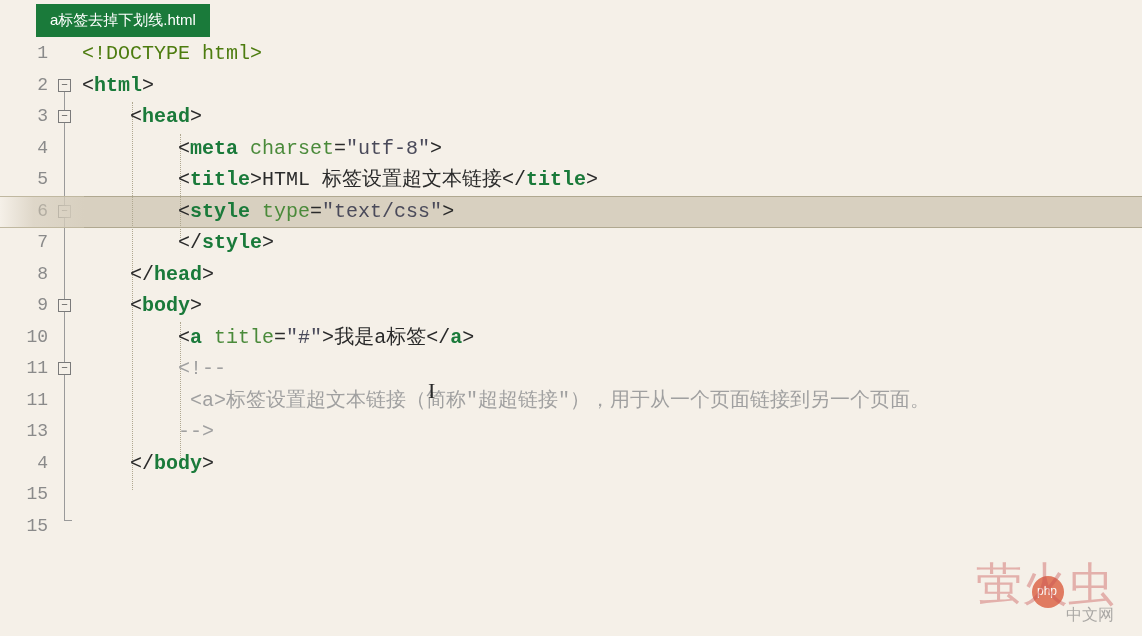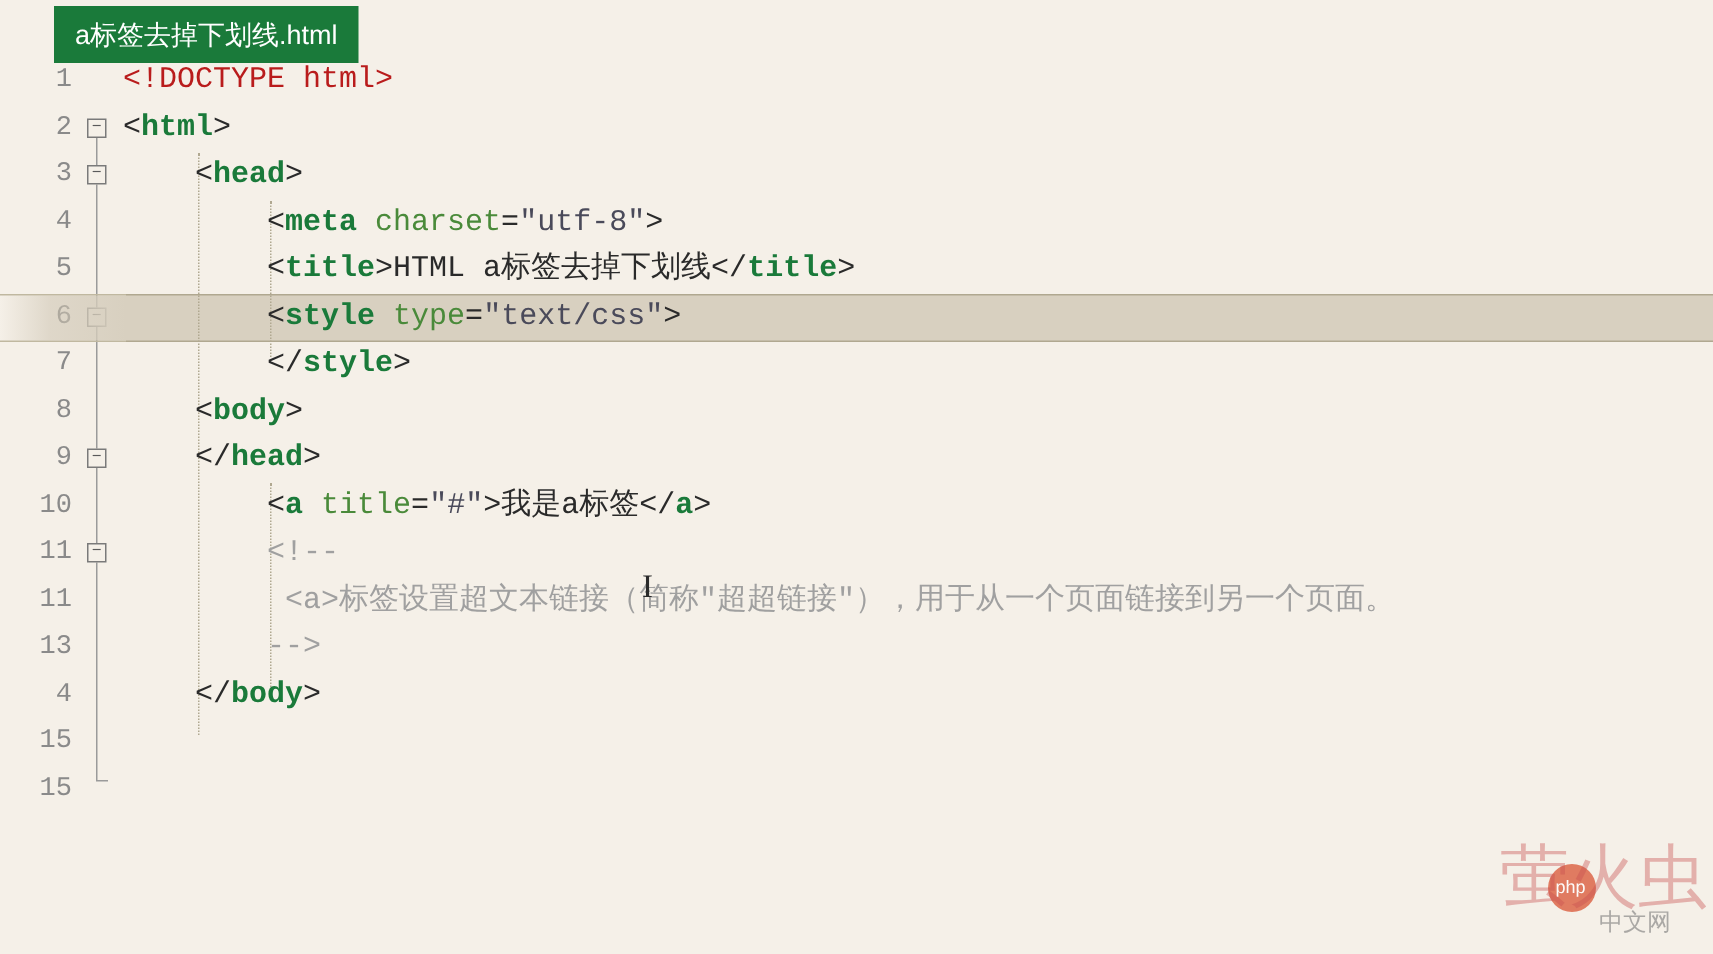--- a/index.html
+++ b/index.html
@@ -16,21 +16,21 @@
       padding-left: 36px;
       height: 38px;
       display: flex;
       align-items: flex-start;
       padding-top: 4px;
     }
     .tab {
       background: #1a7a3a;
       color: #fff;
       padding: 7px 14px;
-      font-size: 18px;
+      font-size: 15px;
       font-family: Arial, sans-serif;
     }
     .editor {
       display: flex;
       position: relative;
     }
     .gutter {
       width: 58px;
       text-align: right;
       color: #8a8a8a;
@@ -113,32 +113,32 @@
       position: absolute;
       width: 1px;
       border-left: 1px dotted #b0a890;
       z-index: 0;
     }
     .t-bracket { color: #2a2a2a; }
     .t-tag { color: #1a7a3a; font-weight: bold; }
     .t-attr { color: #4a8a3a; }
     .t-string { color: #4a4a5a; }
     .t-text { color: #2a2a2a; }
-    .t-doctype { color: #b91c1c; }
+    .t-doctype { color: #4d7c0f; }
     .t-comment { color: #a0a0a0; }
     .cursor-mark {
       position: absolute;
       font-family: serif;
       font-size: 22px;
       color: #2a2a2a;
       z-index: 2;
     }
     .watermark {
       position: absolute;
-      right: 4px;
+      right: 28px;
       bottom: 20px;
       font-size: 46px;
       font-family: Liberation Sans, sans-serif;
       color: rgba(200,80,80,0.4);
       z-index: 5;
     }
     .watermark-small {
       position: absolute;
       right: 28px;
       bottom: 10px;
@@ -208,25 +208,25 @@
     <div class="highlight-line"></div>
     <div class="indent-guide" style="left:50px;top:64px;height:388px;"></div>
     <div class="indent-guide" style="left:98px;top:96px;height:104px;"></div>
     <div class="indent-guide" style="left:98px;top:284px;height:136px;"></div>
 
     <div class="code-content">
     <div class="code-line"><span class="t-doctype">&lt;!DOCTYPE html&gt;</span></div>
     <div class="code-line"><span class="t-bracket">&lt;</span><span class="t-tag">html</span><span class="t-bracket">&gt;</span></div>
     <div class="code-line">    <span class="t-bracket">&lt;</span><span class="t-tag">head</span><span class="t-bracket">&gt;</span></div>
     <div class="code-line">        <span class="t-bracket">&lt;</span><span class="t-tag">meta</span><span> </span><span class="t-attr">charset</span><span class="t-text">=</span><span class="t-string">"utf-8"</span><span class="t-bracket">&gt;</span></div>
-    <div class="code-line">        <span class="t-bracket">&lt;</span><span class="t-tag">title</span><span class="t-bracket">&gt;</span><span class="t-text">HTML a标签去掉下划线</span><span class="t-bracket">&lt;/</span><span class="t-tag">title</span><span class="t-bracket">&gt;</span></div>
+    <div class="code-line">        <span class="t-bracket">&lt;</span><span class="t-tag">title</span><span class="t-bracket">&gt;</span><span class="t-text">HTML 标签设置超文本链接</span><span class="t-bracket">&lt;/</span><span class="t-tag">title</span><span class="t-bracket">&gt;</span></div>
     <div class="code-line">        <span class="t-bracket">&lt;</span><span class="t-tag">style</span><span> </span><span class="t-attr">type</span><span class="t-text">=</span><span class="t-string">"text/css"</span><span class="t-bracket">&gt;</span></div>
     <div class="code-line">        <span class="t-bracket">&lt;/</span><span class="t-tag">style</span><span class="t-bracket">&gt;</span></div>
+    <div class="code-line">    <span class="t-bracket">&lt;/</span><span class="t-tag">head</span><span class="t-bracket">&gt;</span></div>
     <div class="code-line">    <span class="t-bracket">&lt;</span><span class="t-tag">body</span><span class="t-bracket">&gt;</span></div>
-    <div class="code-line">    <span class="t-bracket">&lt;/</span><span class="t-tag">head</span><span class="t-bracket">&gt;</span></div>
     <div class="code-line">        <span class="t-bracket">&lt;</span><span class="t-tag">a</span><span> </span><span class="t-attr">title</span><span class="t-text">=</span><span class="t-string">"#"</span><span class="t-bracket">&gt;</span><span class="t-text">我是a标签</span><span class="t-bracket">&lt;/</span><span class="t-tag">a</span><span class="t-bracket">&gt;</span></div>
     <div class="code-line">        <span class="t-comment">&lt;!--</span></div>
     <div class="code-line">         <span class="t-comment">&lt;a&gt;</span><span class="t-comment">标签设置超文本链接（简称"超超链接"），用于从一个页面链接到另一个页面。</span></div>
     <div class="code-line">        <span class="t-comment">--&gt;</span></div>
     <div class="code-line">    <span class="t-bracket">&lt;/</span><span class="t-tag">body</span><span class="t-bracket">&gt;</span></div>
     <div class="code-line"></div>
     </div>
 
     <div class="cursor-mark" style="left:346px;top:340px;font-family:serif;">I</div>
   </div>

